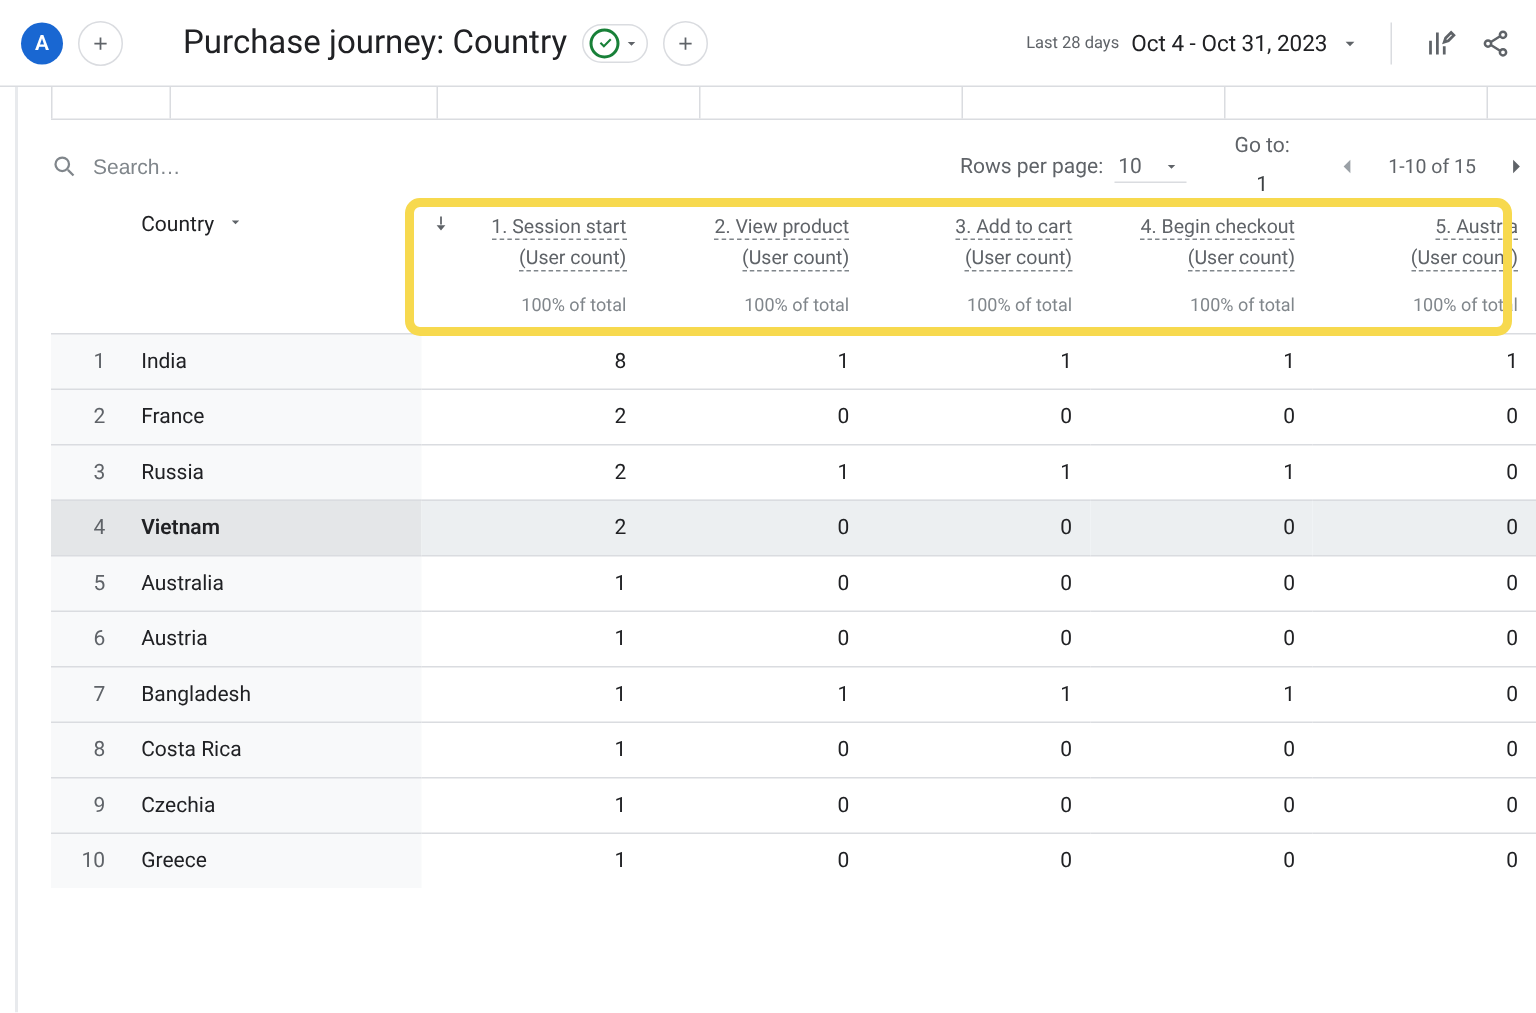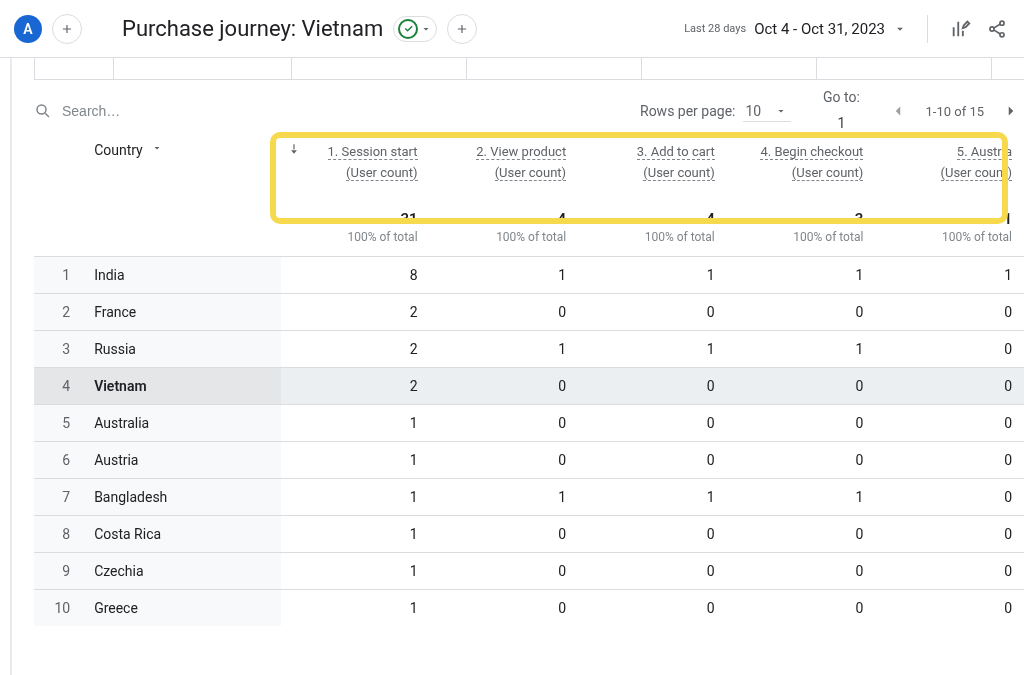--- a/index.html
+++ b/index.html
@@ -127,21 +127,21 @@
 
 <div class="topbar">
   <div class="avatar">A</div>
   <div class="round-btn">
     <svg width="14" height="14" viewBox="0 0 24 24">
         <path fill="currentColor" d="M11 5h2v6h6v2h-6v6h-2v-6H5v-2h6z"></path>
       </svg>
   </div>
 
   <div class="title-block">
-    <span class="page-title">Purchase journey: Vietnam</span>
+    <span class="page-title">Purchase journey: Country</span>
     <span class="chip-check">
       <span class="check-circle">
         <svg width="11" height="11" viewBox="0 0 24 24">
             <path fill="none" stroke="#188038" stroke-width="3" d="M5 12l5 5L20 7"></path>
           </svg>
       </span>
       <svg width="12" height="12" viewBox="0 0 24 24">
           <path fill="#5f6368" d="M7 10l5 5 5-5z"></path>
         </svg>
     </span>
@@ -274,29 +274,20 @@
             <span class="lbl"><span>4.</span> <span>Begin checkout</span></span><br>
             <span class="lbl">(User count)</span>
           </th>
           <th class="metric-th">
             <span class="lbl"><span>5.</span> <span>Austria</span></span><br>
             <span class="lbl">(User count)</span>
           </th>
         </tr>
       </thead>
       <tbody id="tbody">
-          <tr class="totals">
-            <td></td>
-            <td></td>
-            <td>31</td>
-            <td>4</td>
-            <td>4</td>
-            <td>3</td>
-            <td>1</td>
-          </tr>
           <tr class="totals-sub">
             <td></td>
             <td></td>
             <td>100% of total</td>
             <td>100% of total</td>
             <td>100% of total</td>
             <td>100% of total</td>
             <td>100% of total</td>
           </tr>
           <tr class="data-row">

